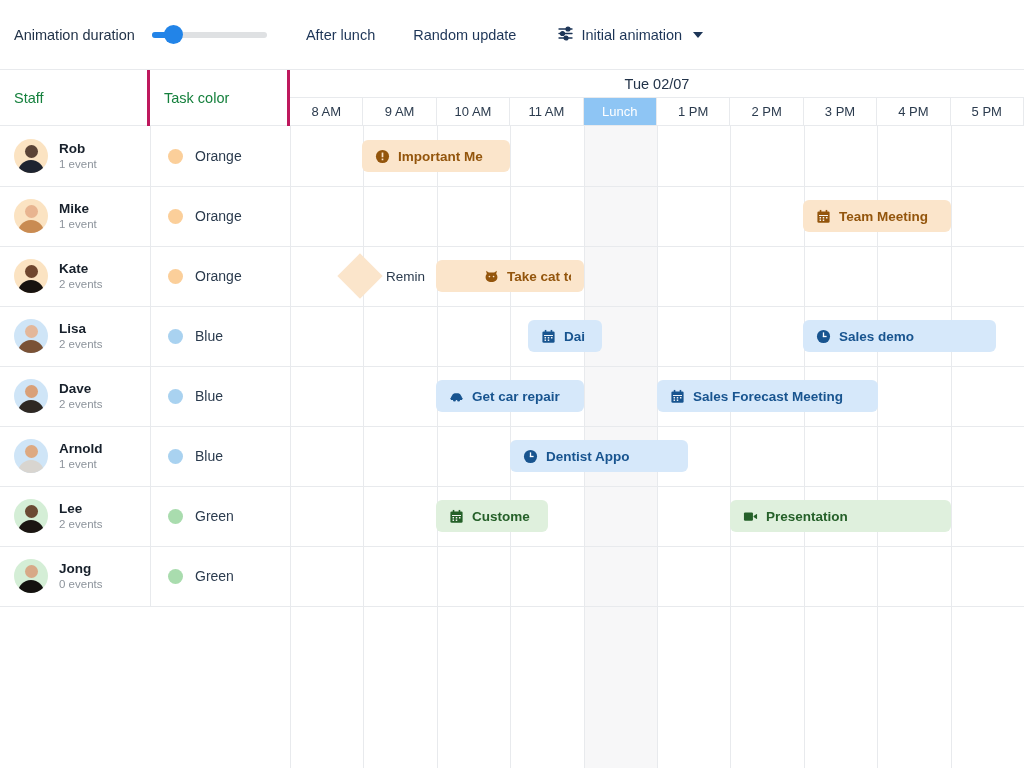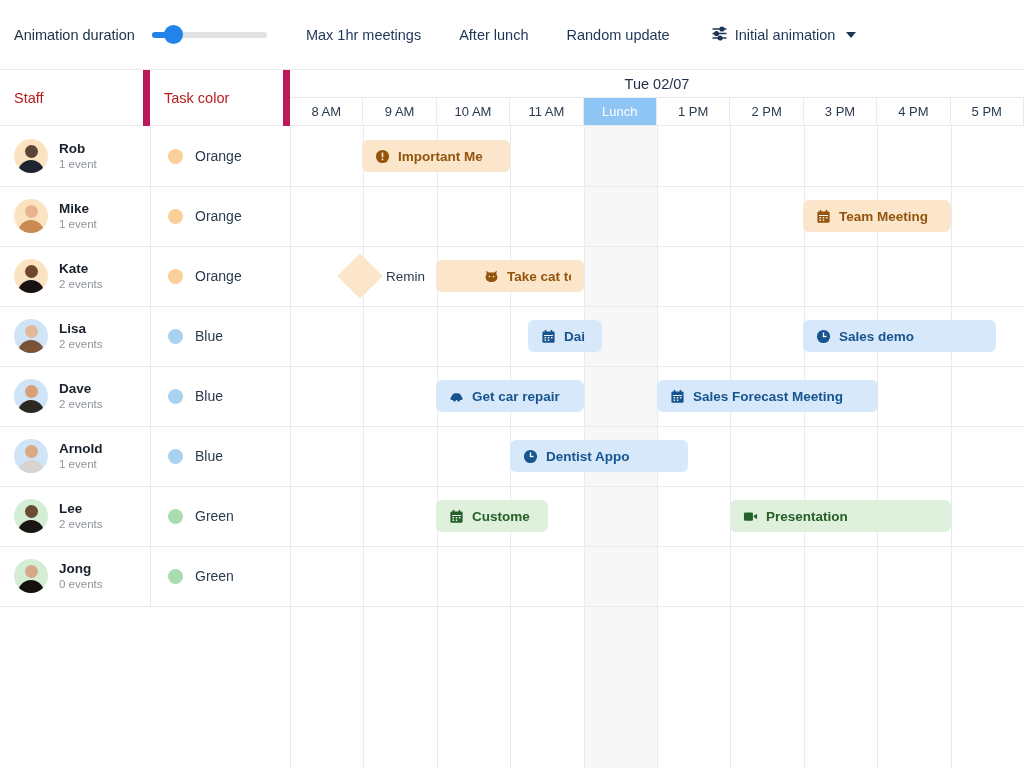--- a/index.html
+++ b/index.html
@@ -97,22 +97,22 @@
     position: relative;
     height: 56px;
     border-bottom: 1px solid #e8eaed;
   }
   .corner-staff, .corner-color {
     position: absolute;
     top: 0; height: 56px;
     display: flex; align-items: center;
     padding-left: 14px;
     font-size: 14.5px;
-    color: #b91c1c;
-    border-right: 7px solid #be185d;
+    color: #15803d;
+    border-right: 3px solid #be185d;
   }
   .corner-staff { left: 0; width: 150px; }
   .corner-color { left: 150px; width: 140px; }
 
   .timehead {
     position: absolute;
     left: 290px; top: 0;
     width: 734px; height: 56px;
   }
   .date-title {
@@ -262,21 +262,20 @@
 
 <div id="toolbar">
   <span class="tb-label">Animation duration</span>
 
   <div class="slider">
     <div class="track"></div>
     <div class="fill"></div>
     <div class="thumb"></div>
   </div>
 
-  <button class="tb-btn">Max 1hr meetings</button>
   <button class="tb-btn">After lunch</button>
   <button class="tb-btn">Random update</button>
 
   <div class="tb-select">
     <span>
       <svg width="17" height="17" viewBox="0 0 17 17" fill="none" stroke="#1d3557" stroke-width="1.4" stroke-linecap="round">
         <line x1="2" y1="4" x2="15" y2="4"></line>
           <circle cx="11" cy="4" r="1.9" fill="#1d3557"></circle>
         <line x1="2" y1="8.5" x2="15" y2="8.5"></line>
           <circle cx="5.5" cy="8.5" r="1.9" fill="#1d3557"></circle>

